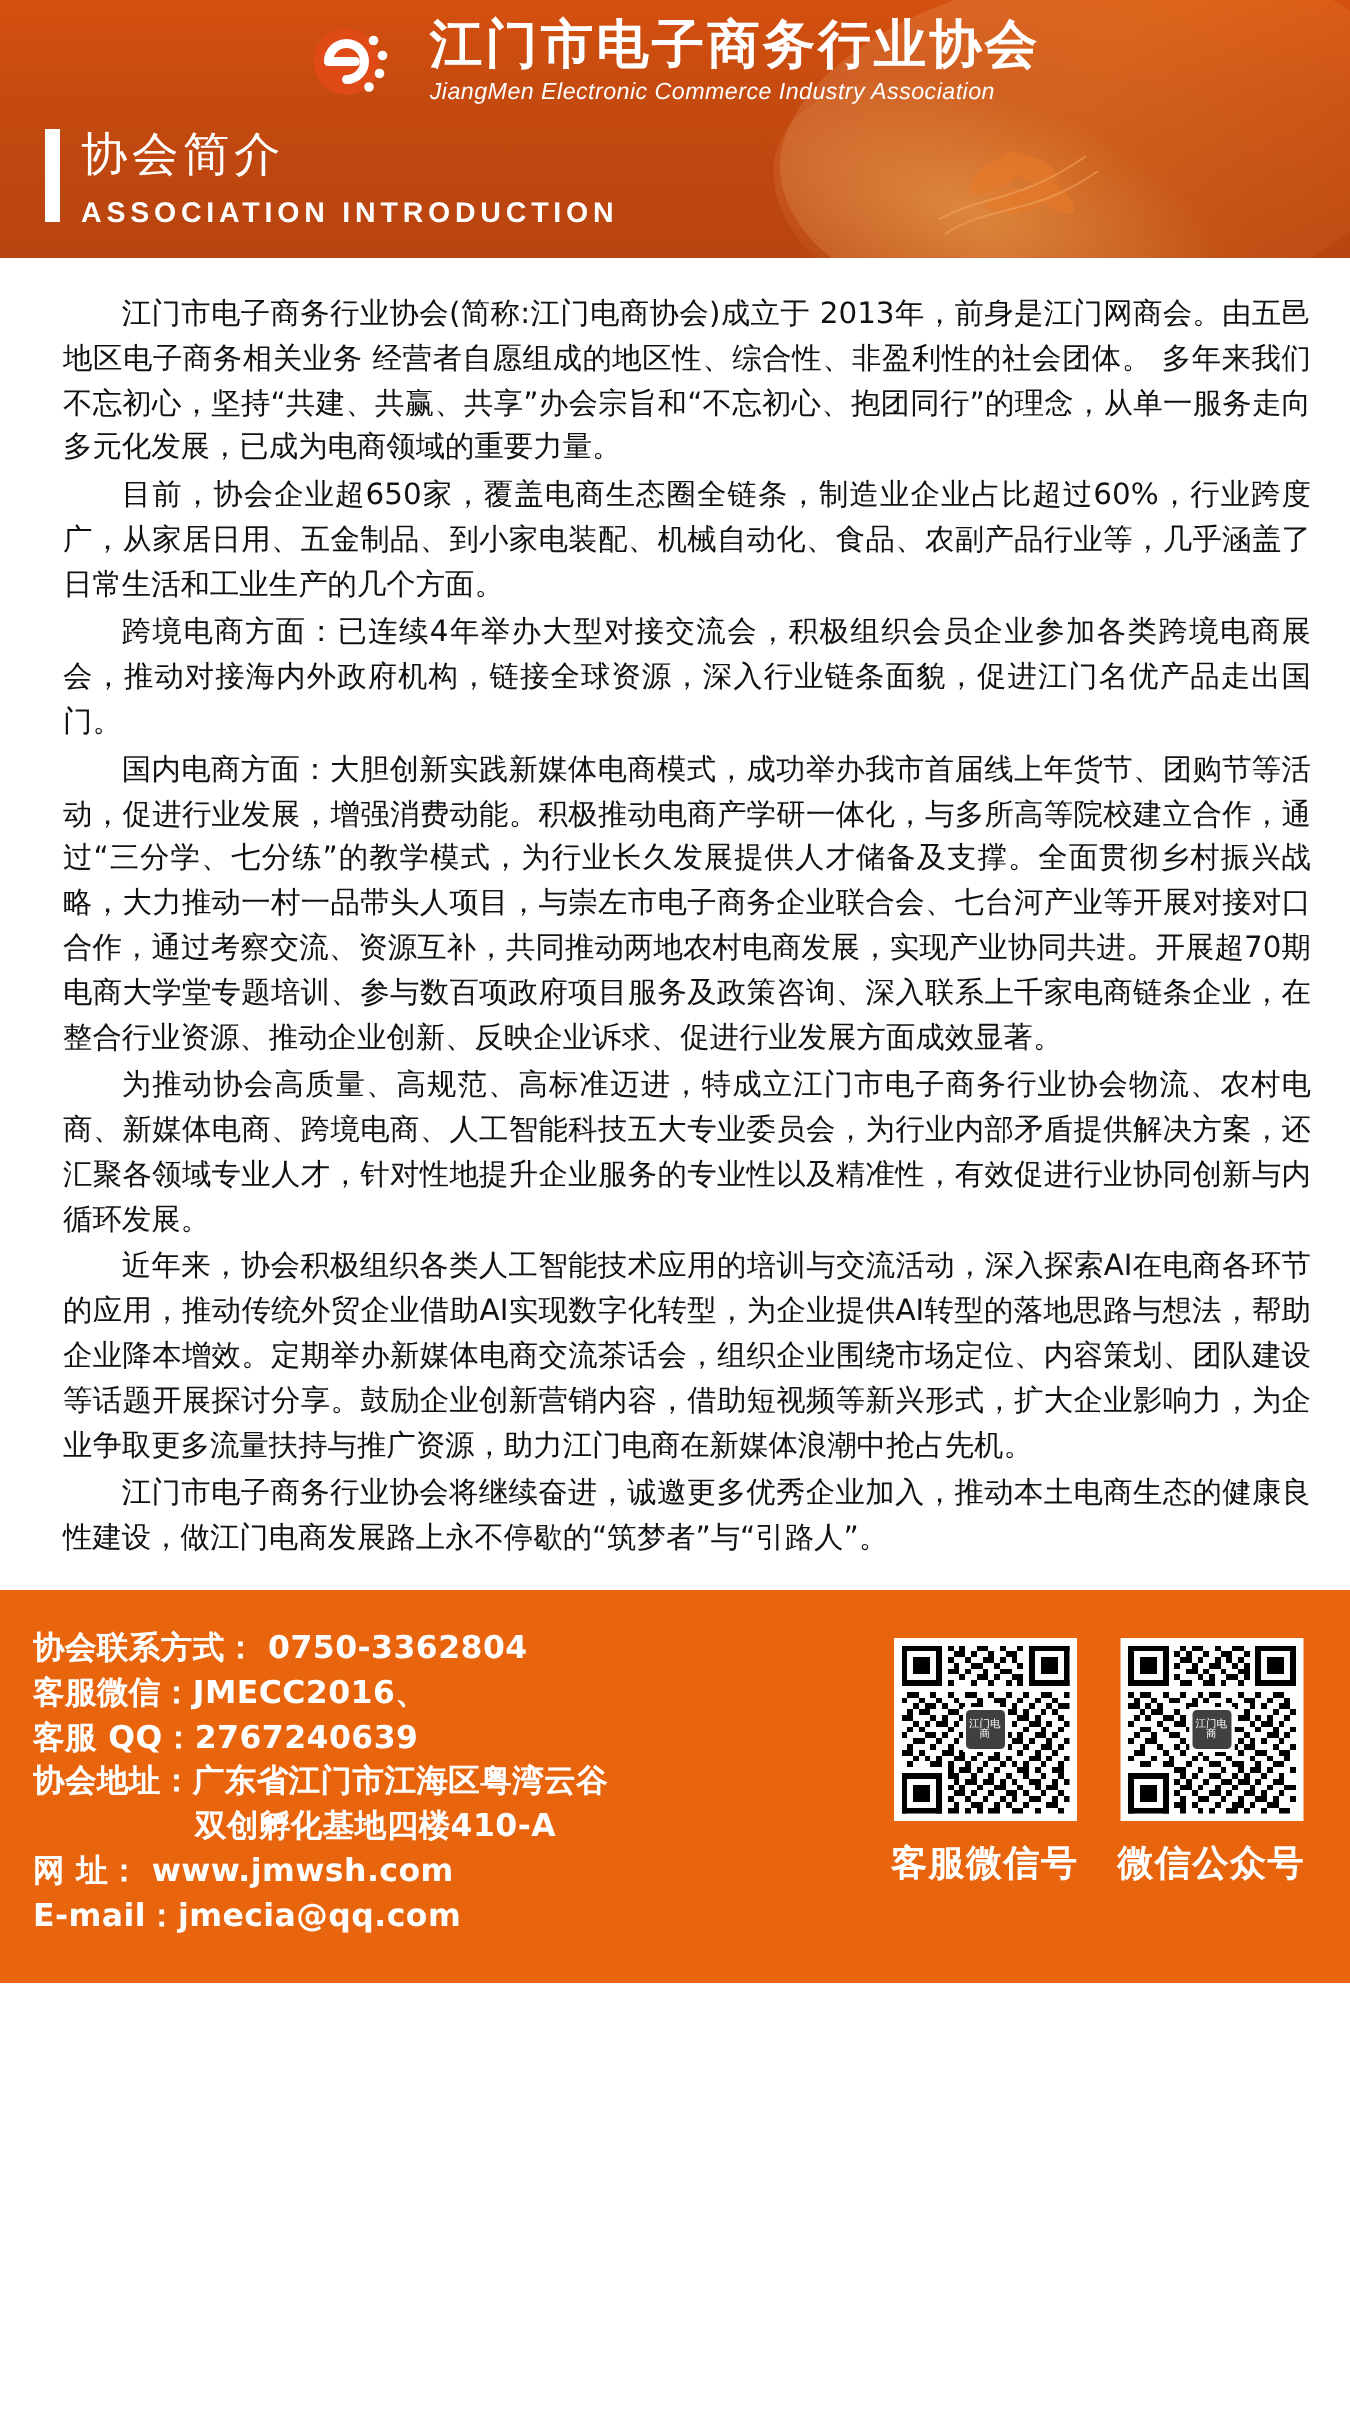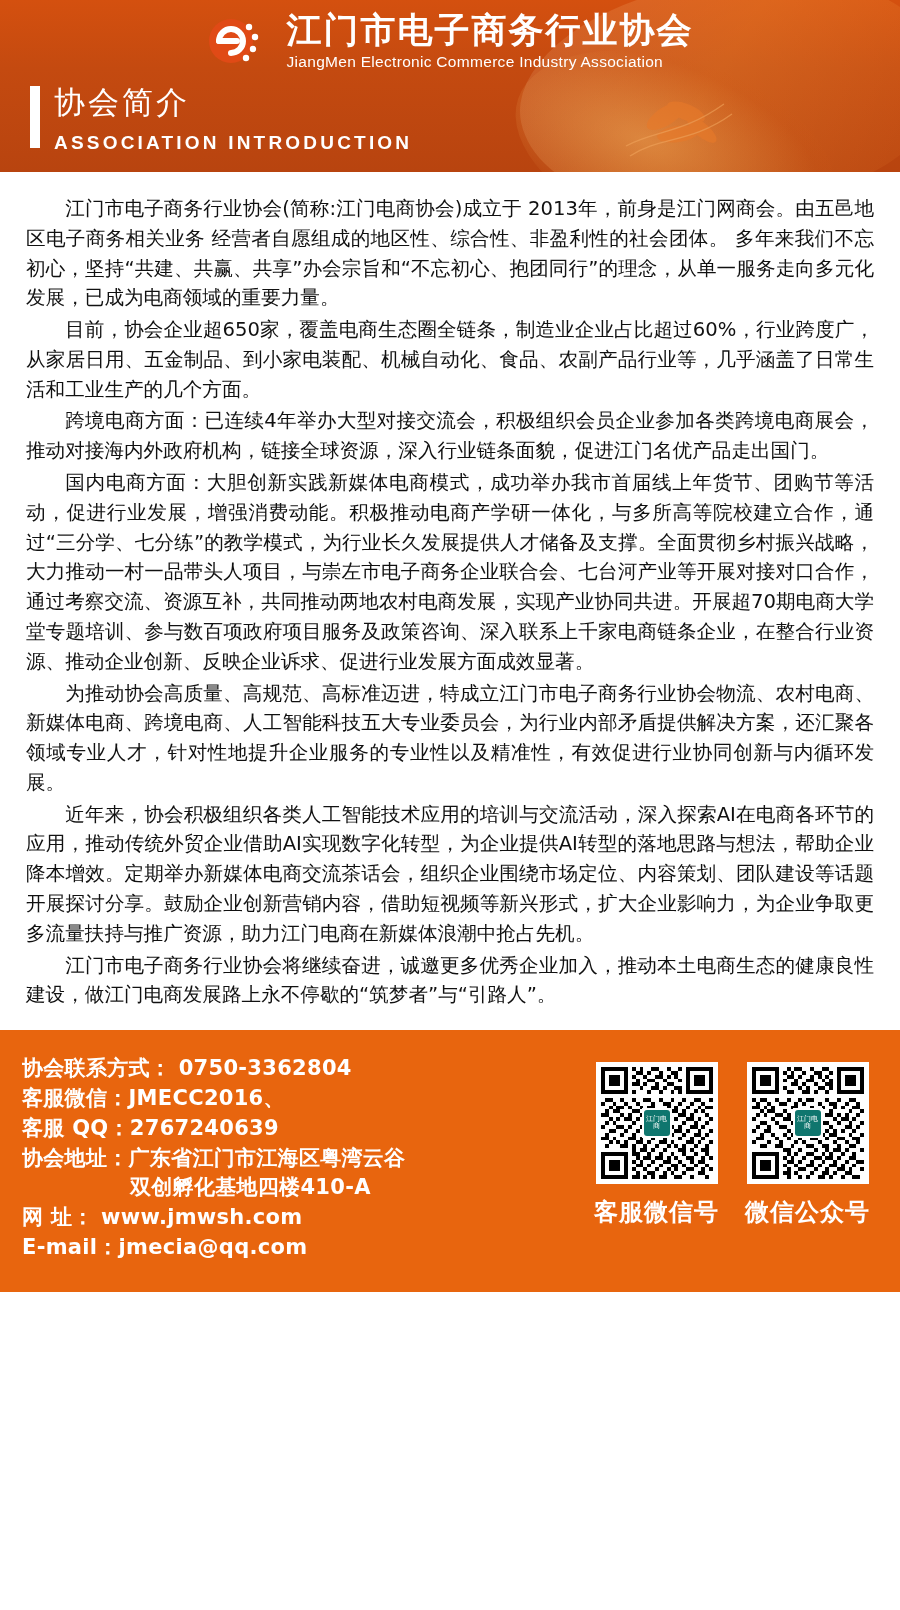--- a/index.html
+++ b/index.html
@@ -86,20 +86,21 @@
     font-weight: bold;
     letter-spacing: 2px;
     font-family: "DejaVu Sans", "Liberation Sans", sans-serif;
   }
   .logo-en {
     color: #ffffff;
     font-size: 15.5px;
     letter-spacing: 0.3px;
     margin-top: 6px;
     font-family: "Liberation Sans", sans-serif;
+    font-style: italic;
   }
   .title-block {
     position: relative;
     margin-top: 8px;
     padding-left: 30px;
     display: flex;
     align-items: flex-start;
     gap: 14px;
   }
   .title-bar {
@@ -130,21 +131,21 @@
   .content {
     padding: 22px 26px 18px 26px;
   }
   .para {
     font-family: "DejaVu Sans", "Liberation Sans", sans-serif;
     font-size: 19.6px;
     line-height: 1.52;
     color: #111111;
     text-align: justify;
     text-justify: inter-ideograph;
-    margin: 0 0 2px 0;
+    margin: 0 0 2px 16px;
     text-indent: 2em;
   }
 
   
   .footer {
     background: #e8650e;
     color: #ffffff;
     padding: 18px 22px 22px 22px;
     display: flex;
     align-items: flex-start;
@@ -189,21 +190,21 @@
     position: absolute;
     left: 50%; top: 50%;
     width: 30px; height: 30px;
     transform: translate(-50%, -50%);
     background: #ffffff;
     border: 2px solid #ffffff;
     display: flex; align-items: center; justify-content: center;
   }
   .qr-center-inner {
     width: 26px; height: 26px;
-    background: #0f766e;
+    background: #404040;
     border-radius: 3px;
     display: flex; align-items: center; justify-content: center;
     color: #fff; font-size: 7px; line-height: 1;
     text-align: center;
     font-family: "DejaVu Sans", "Liberation Sans", sans-serif;
   }
   .qr-caption {
     margin-top: 12px;
     font-family: "DejaVu Sans", "Liberation Sans", sans-serif;
     font-size: 24px;

